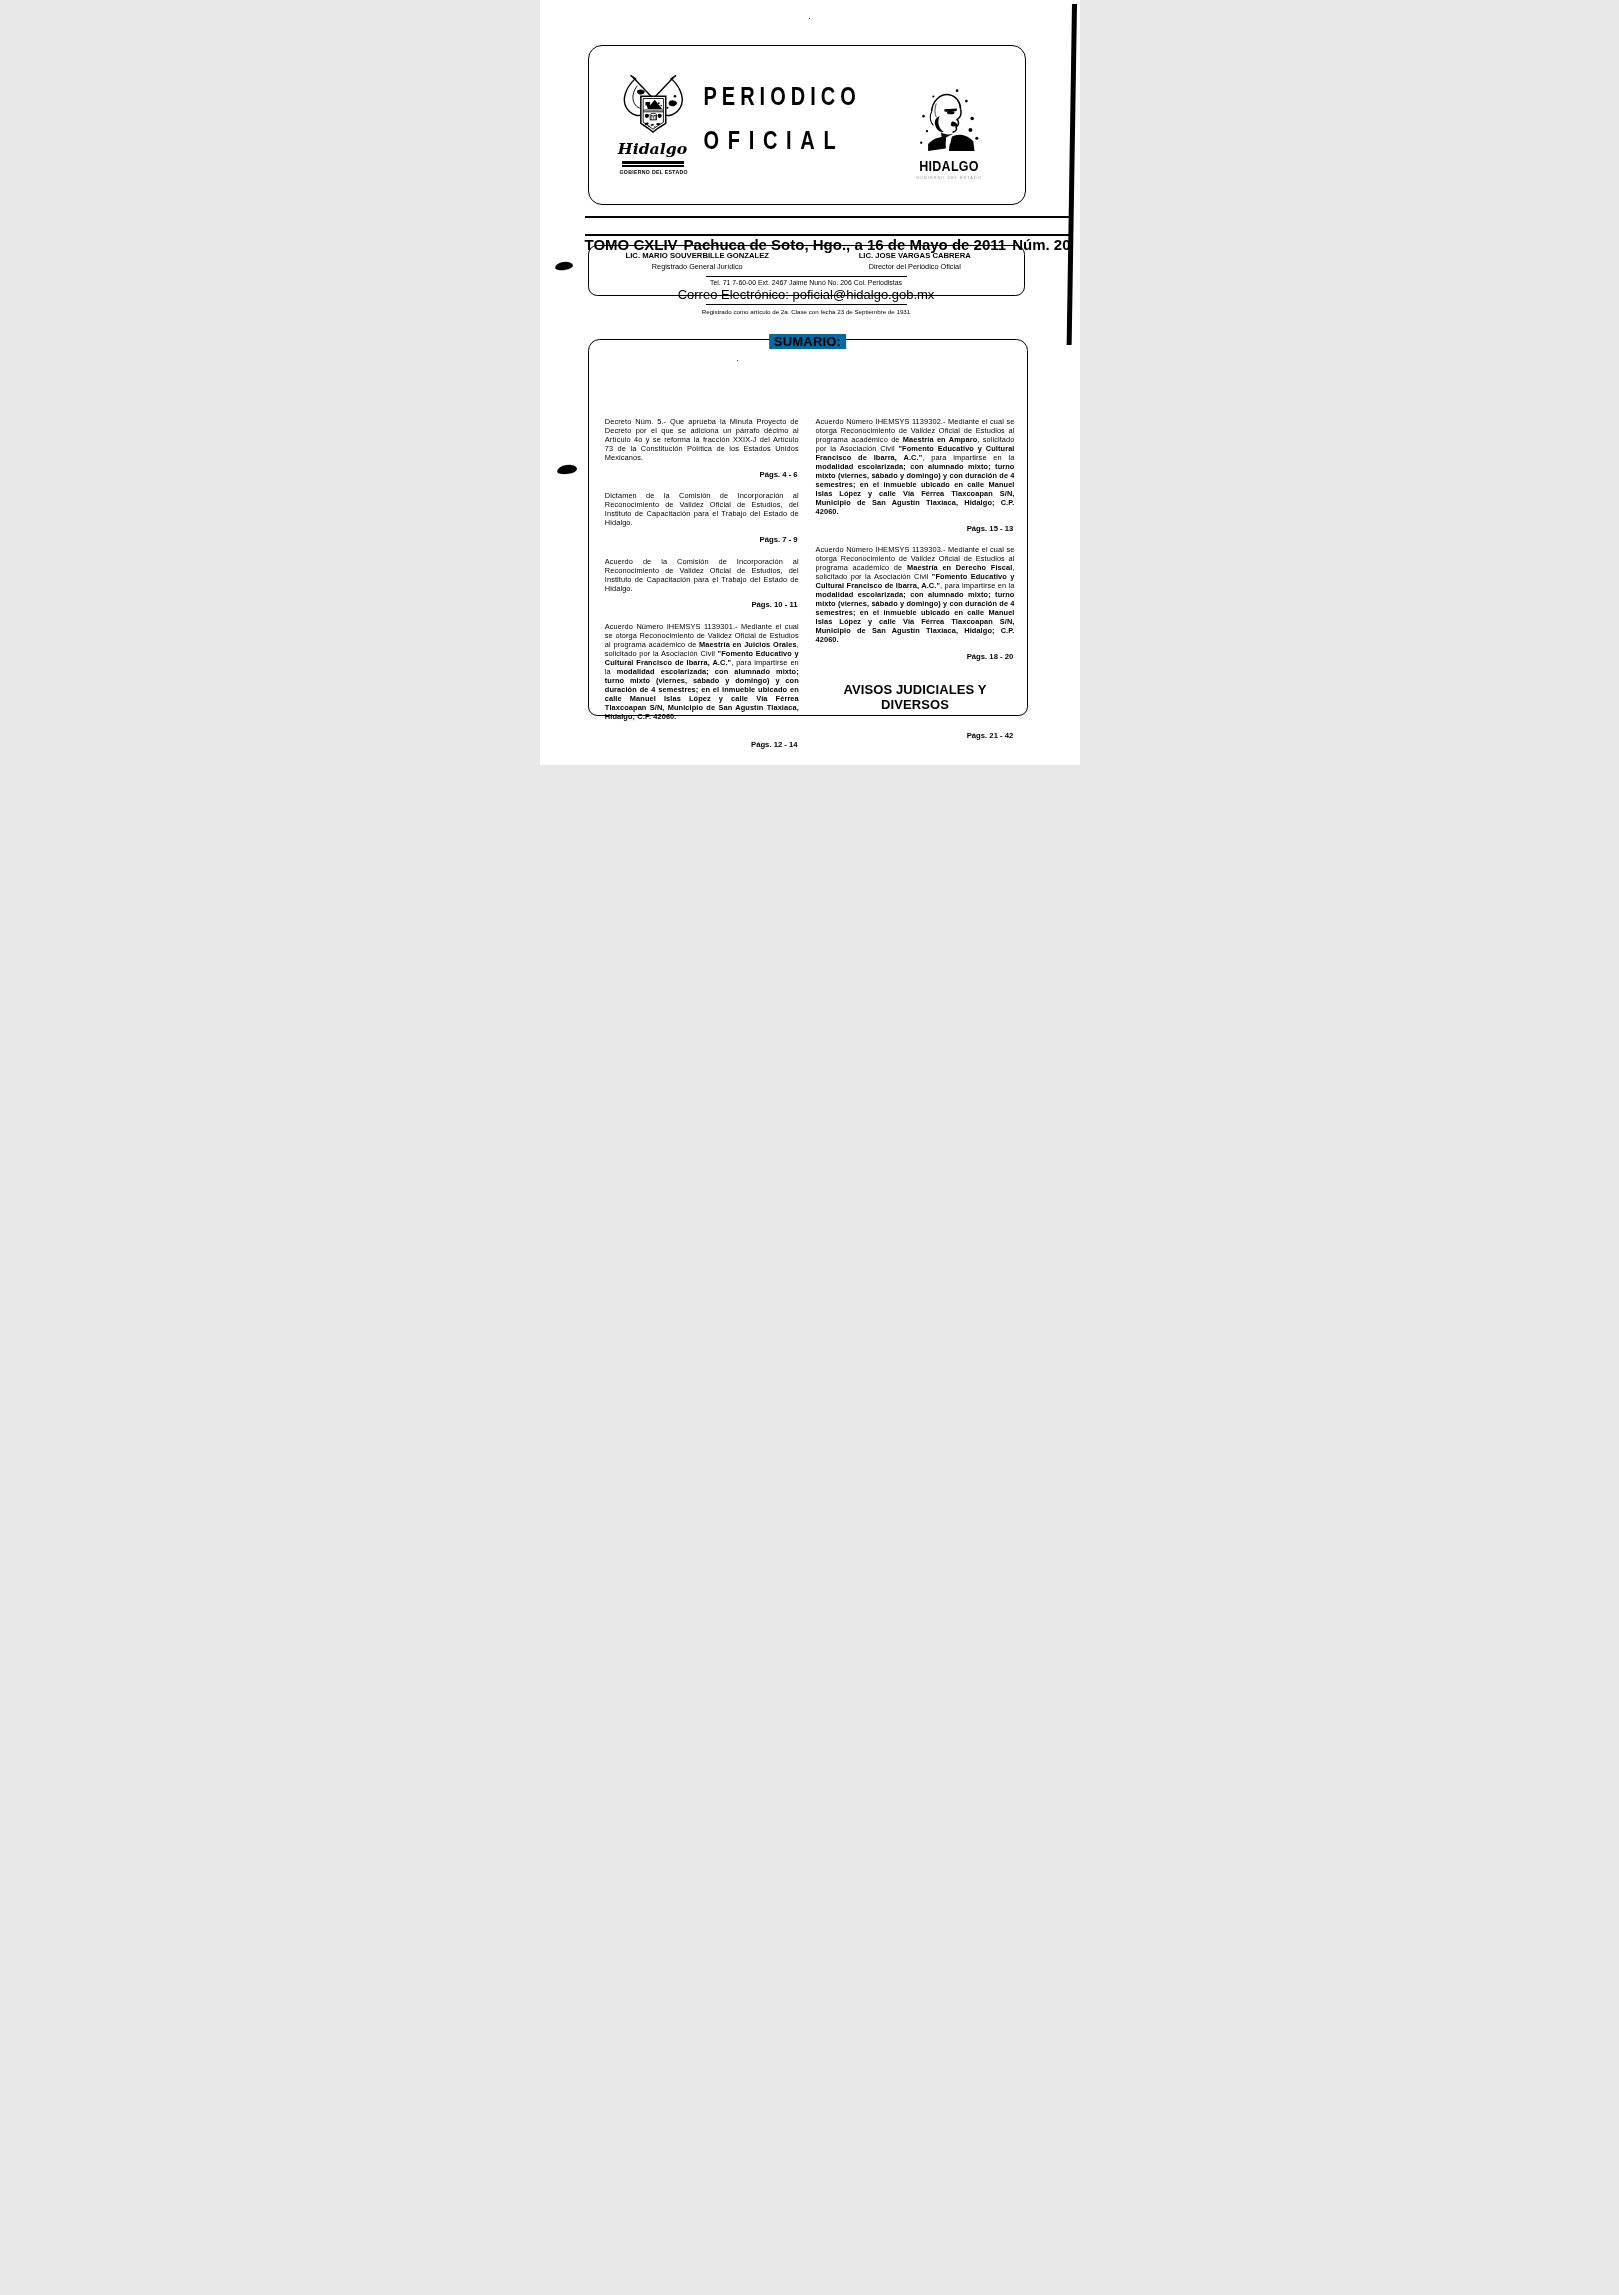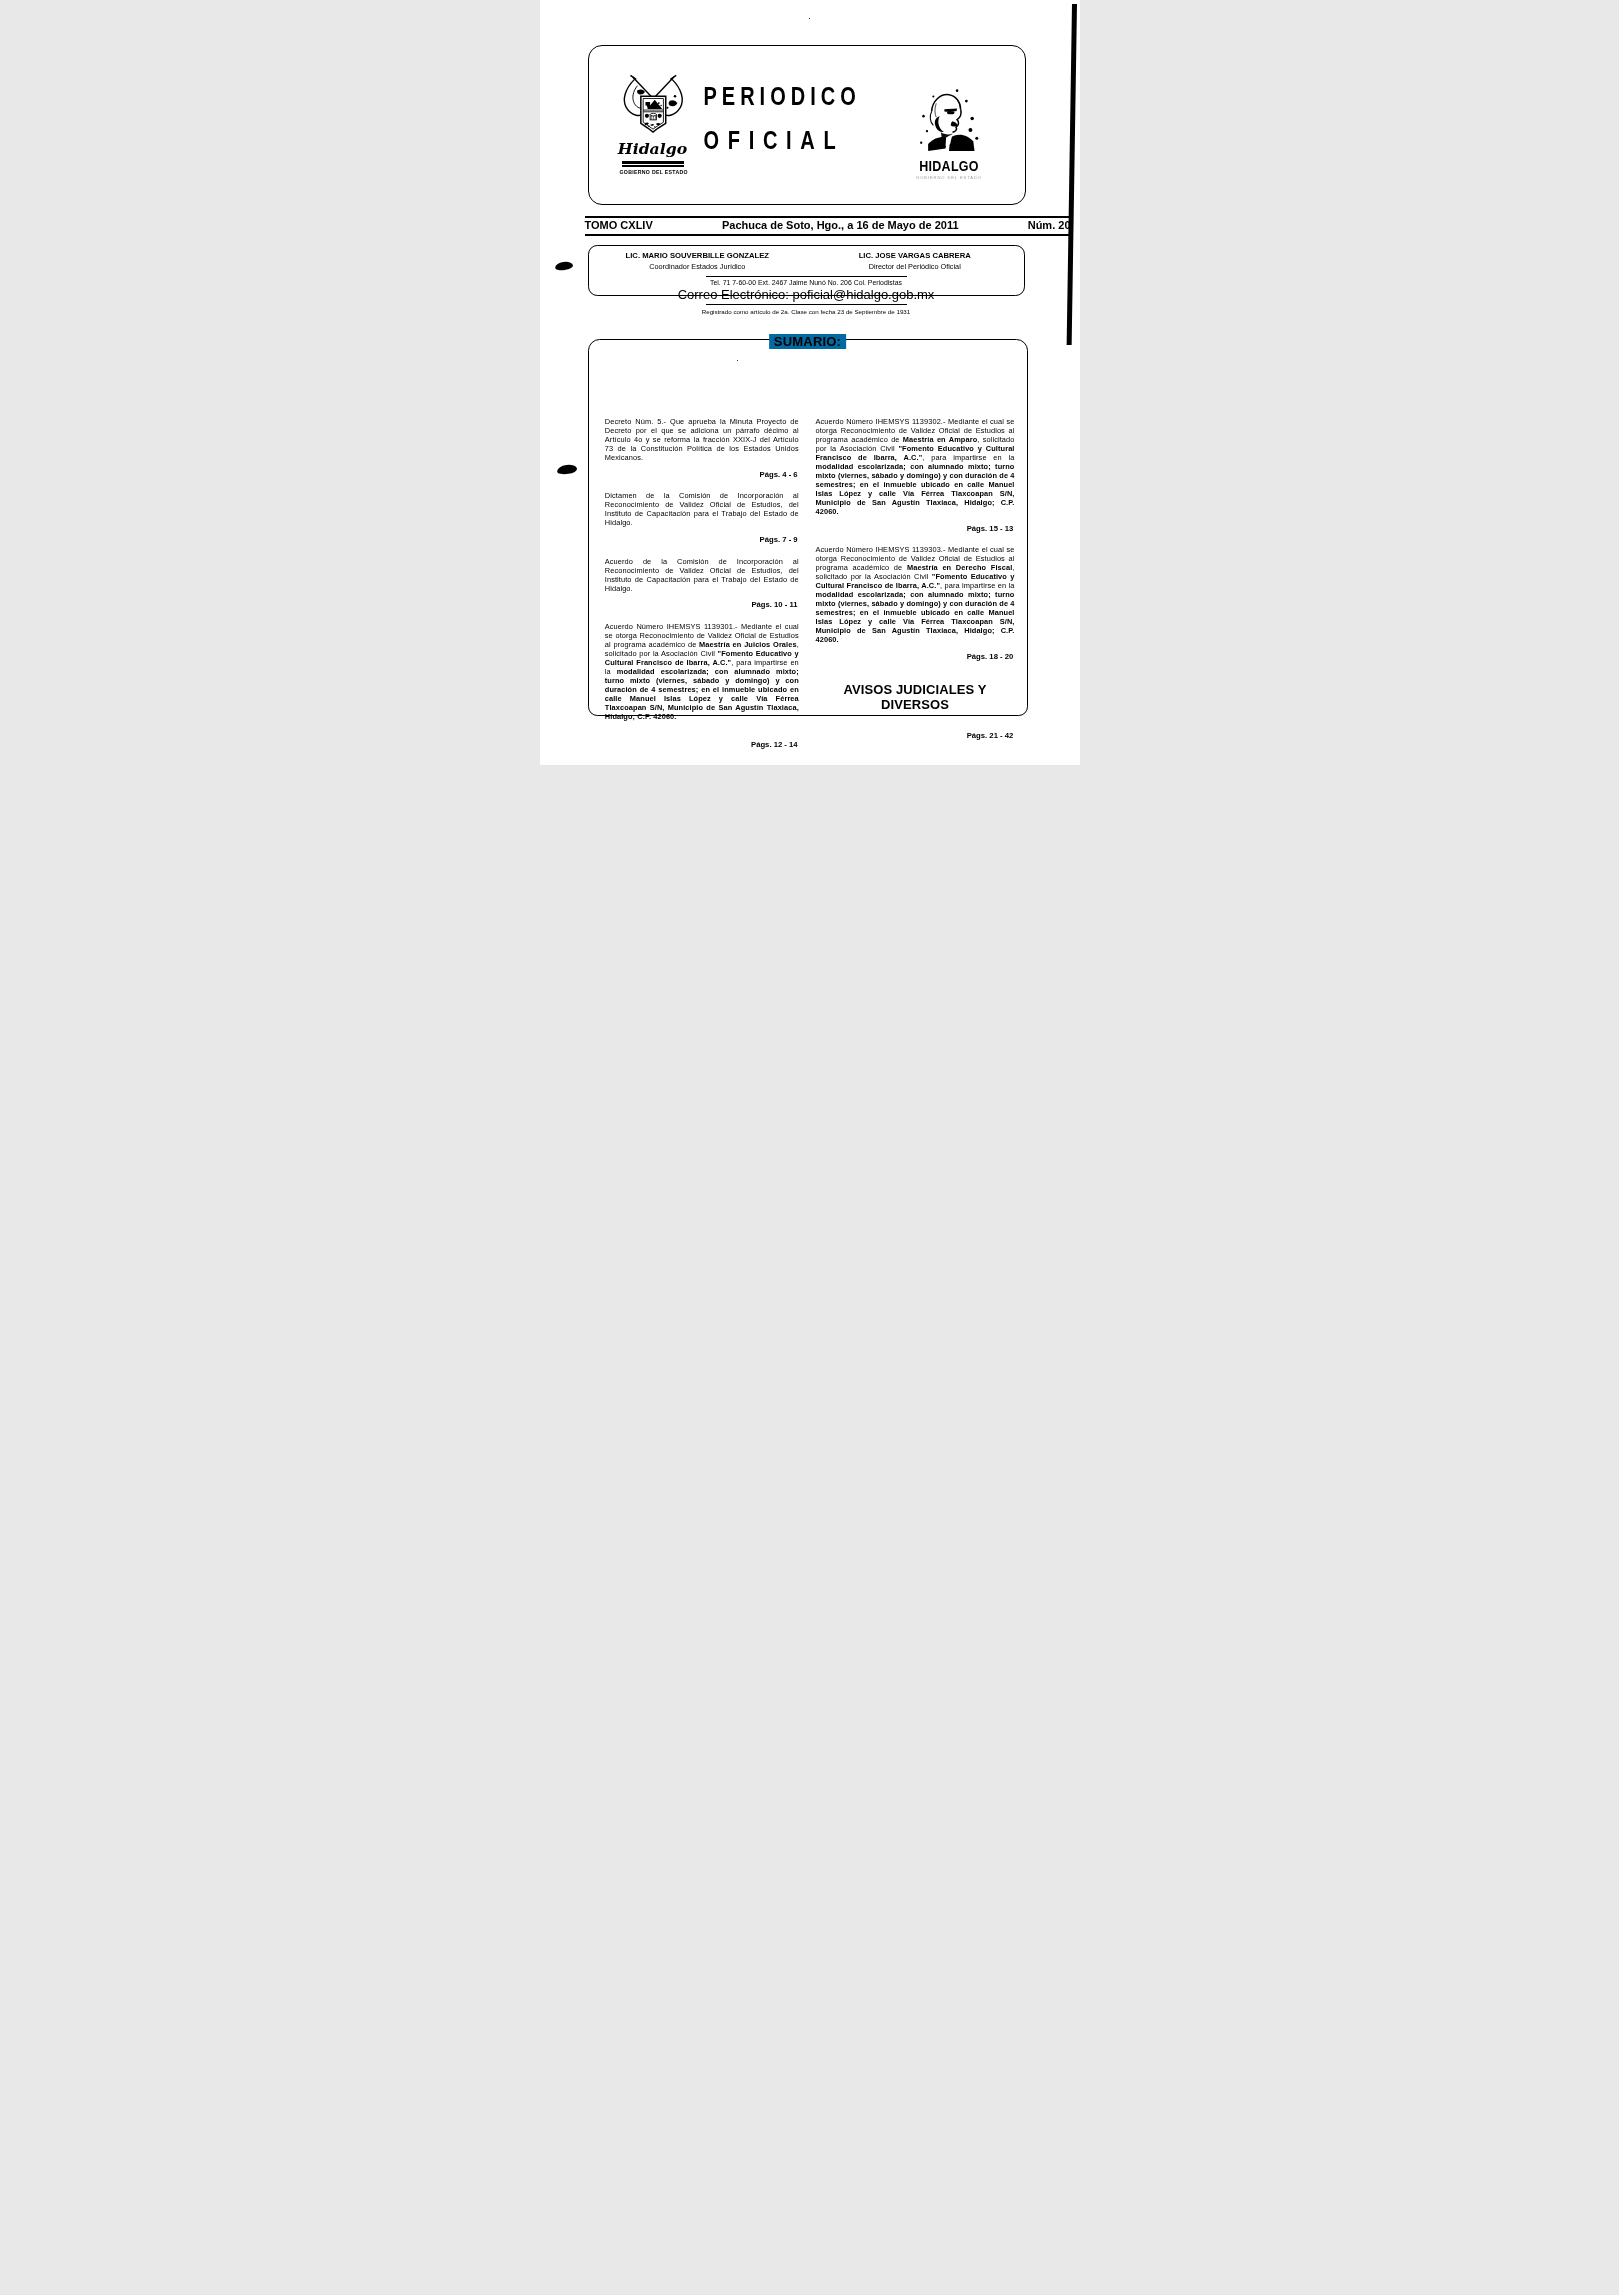--- a/index.html
+++ b/index.html
@@ -32,22 +32,22 @@
   .portrait-svg{position:absolute;left:325px;top:40px;}
   .portrait-caption{position:absolute;left:319px;top:113px;width:83px;text-align:center;
                     font-weight:bold;font-size:12.5px;letter-spacing:0.3px;transform:scaleY(1.12);
                     transform-origin:left top;}
   .portrait-subcaption{position:absolute;left:319px;top:129px;width:83px;text-align:center;
                        font-size:4.1px;letter-spacing:0.9px;color:#9b9b9b;white-space:nowrap;}
 
   
   .tomo-rule{position:absolute;left:45px;width:486px;height:1.5px;background:#000;}
   .tomo-rule1{top:216px;} .tomo-rule2{top:234px;}
-  .tomo-row{position:absolute;left:45px;top:219px;width:486px;display:grid;
-            grid-template-columns:auto 1fr auto;align-items:center;font-weight:bold;font-size:11px;}
+  .tomo-row{position:absolute;left:45px;top:236px;width:486px;display:grid;
+            grid-template-columns:auto 1fr auto;align-items:center;font-weight:bold;font-size:15px;}
   .tomo-row .center{text-align:center;}
 
   
   .directors-box{position:absolute;left:48px;top:245px;width:437px;height:51px;
                  border:1.2px solid #000;border-radius:9.3px;padding-top:5.2px;box-sizing:border-box;}
   .names-row{display:flex;}
   .names-cell{flex:1;text-align:center;}
   .officer-name{font-weight:bold;font-size:7.7px;}
   .officer-title{font-size:7.3px;margin-top:1.7px;}
   .center-divider{width:201px;height:1.5px;background:#000;margin:4.7px auto 0 auto;}
@@ -168,21 +168,21 @@
     <span>TOMO CXLIV</span>
     <span class="center">Pachuca de Soto, Hgo., a 16 de Mayo de 2011</span>
     <span>Núm. 20</span>
   </div>
   <div class="tomo-rule tomo-rule2"></div>
 
   <div class="directors-box">
     <div class="names-row">
       <div class="names-cell">
         <div class="officer-name">LIC. MARIO SOUVERBILLE GONZALEZ</div>
-        <div class="officer-title">Coordinador Estados Jurídico</div>
+        <div class="officer-title">Registrado General Jurídico</div>
       </div>
       <div class="names-cell">
         <div class="officer-name">LIC. JOSE VARGAS CABRERA</div>
         <div class="officer-title">Director del Periódico Oficial</div>
       </div>
     </div>
     <div class="center-divider"></div>
     <div class="contact1">Tel. 71 7-60-00 Ext. 2467 Jaime Nunó No. 206 Col. Periodistas</div>
     <div class="contact2">Correo Electrónico: poficial@hidalgo.gob.mx</div>
     <div class="center-divider2"></div>

